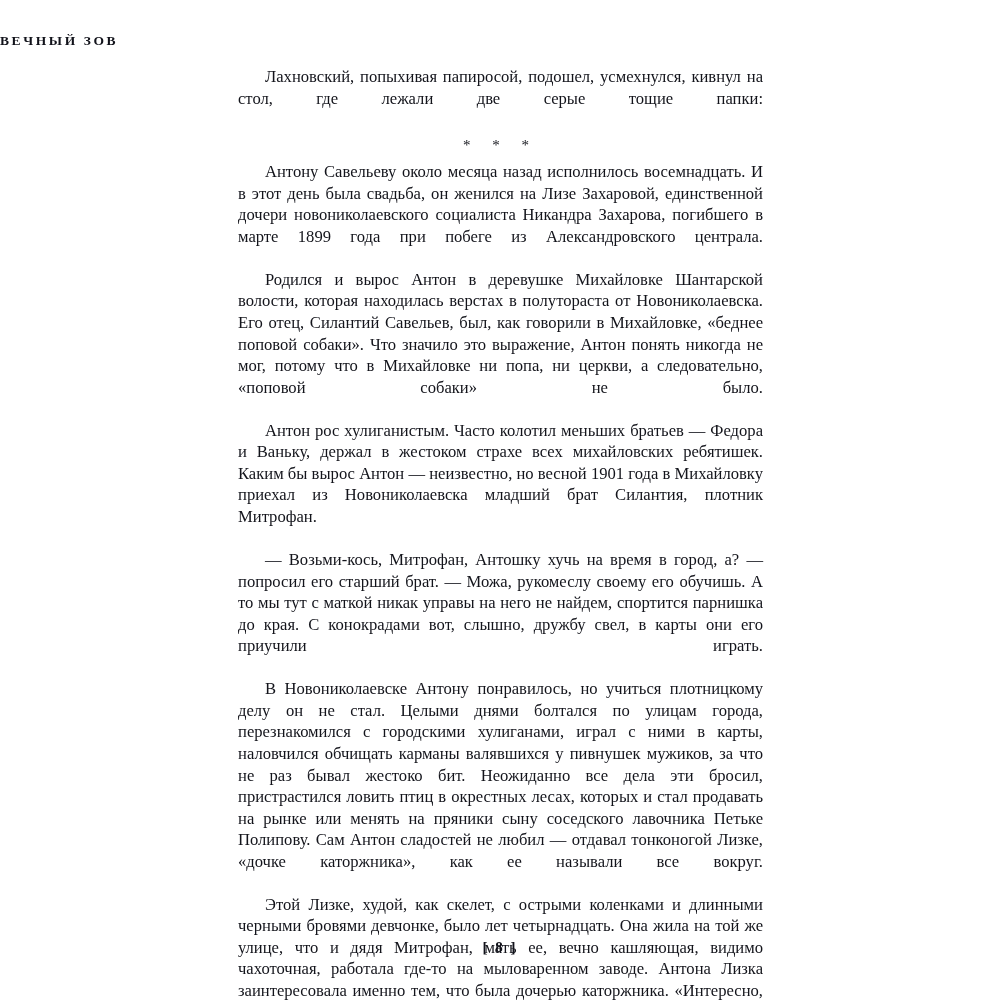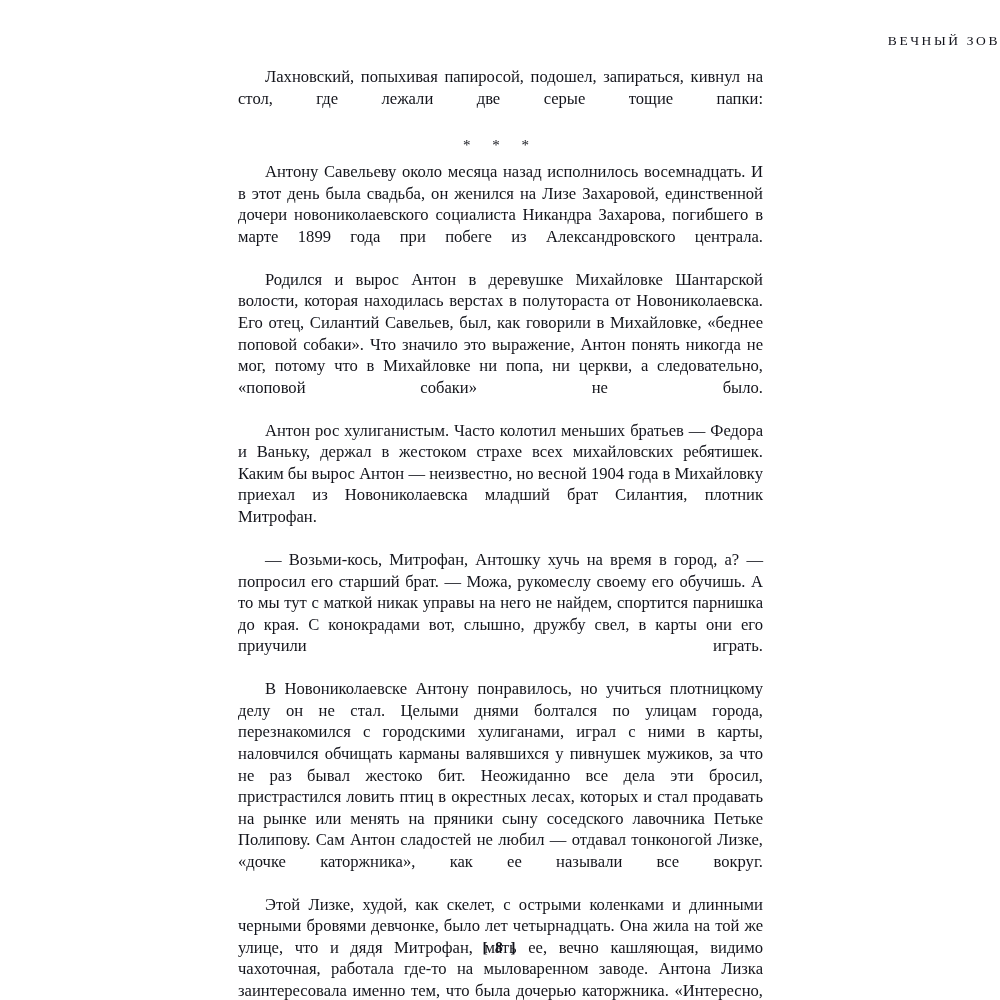--- a/index.html
+++ b/index.html
@@ -19,23 +19,23 @@
     color: #12131a;
     box-sizing: border-box;
   }
 
   
   .running-head {
     position: absolute;
     top: 33px;
     left: 0;
     right: 0;
-    text-align: right;
+    text-align: left;
     font-size: 13.5px;
-    font-weight: 400;
+    font-weight: 700;
     letter-spacing: 2.6px;
     text-transform: uppercase;
     color: #11121a;
     font-family: "Liberation Serif", "DejaVu Serif", serif;
   }
 
   
   .text-block {
     position: absolute;
     top: 66px;
@@ -88,27 +88,27 @@
 </style>
 </head>
 <body>
 
 <div class="page">
 
   <div class="running-head">Вечный зов</div>
 
   <div class="text-block">
 
-    <p class="para">Лахновский, попыхивая папиросой, подошел, запираться, кивнул на стол, где лежали две серые тощие папки:</p>
+    <p class="para">Лахновский, попыхивая папиросой, подошел, усмехнулся, кивнул на стол, где лежали две серые тощие папки:</p>
 
     <p class="divider no-stretch">* * *</p>
 
     <p class="para">Антону Савельеву около месяца назад исполнилось восемнадцать. И в этот день была свадьба, он женился на Лизе Захаровой, единственной дочери новониколаевского социалиста Никандра Захарова, погибшего в марте 1899 года при побеге из Александровского централа.</p>
     <p class="para">Родился и вырос Антон в деревушке Михайловке Шантарской волости, которая находилась верстах в полутораста от Новониколаевска. Его отец, Силантий Савельев, был, как говорили в Михайловке, «беднее поповой собаки». Что значило это выражение, Антон понять никогда не мог, потому что в Михайловке ни попа, ни церкви, а следовательно, «поповой собаки» не было.</p>
-    <p class="para">Антон рос хулиганистым. Часто колотил меньших братьев — Федора и Ваньку, держал в жестоком страхе всех михайловских ребятишек. Каким бы вырос Антон — неизвестно, но весной 1904 года в Михайловку приехал из Новониколаевска младший брат Силантия, плотник Митрофан.</p>
+    <p class="para">Антон рос хулиганистым. Часто колотил меньших братьев — Федора и Ваньку, держал в жестоком страхе всех михайловских ребятишек. Каким бы вырос Антон — неизвестно, но весной 1901 года в Михайловку приехал из Новониколаевска младший брат Силантия, плотник Митрофан.</p>
     <p class="para">— Возьми-кось, Митрофан, Антошку хучь на время в город, а? — попросил его старший брат. — Можа, рукомеслу своему его обучишь. А то мы тут с маткой никак управы на него не найдем, спортится парнишка до края. С конокрадами вот, слышно, дружбу свел, в карты они его приучили играть.</p>
     <p class="para">В Новониколаевске Антону понравилось, но учиться плотницкому делу он не стал. Целыми днями болтался по улицам города, перезнакомился с городскими хулиганами, играл с ними в карты, наловчился обчищать карманы валявшихся у пивнушек мужиков, за что не раз бывал жестоко бит. Неожиданно все дела эти бросил, пристрастился ловить птиц в окрестных лесах, которых и стал продавать на рынке или менять на пряники сыну соседского лавочника Петьке Полипову. Сам Антон сладостей не любил — отдавал тонконогой Лизке, «дочке каторжника», как ее называли все вокруг.</p>
     <p class="para">Этой Лизке, худой, как скелет, с острыми коленками и длинными черными бровями девчонке, было лет четырнадцать. Она жила на той же улице, что и дядя Митрофан, мать ее, вечно кашляющая, видимо чахоточная, работала где-то на мыловаренном заводе. Антона Лизка заинтересовала именно тем, что была дочерью каторжника. «Интересно, за что ее отца в каторгу загнали? — думал Антон. — Зарезал, наверное, кого?»</p>
 
   </div>
 
   <div class="folio">[ 8 ]</div>
 
 </div>
 

